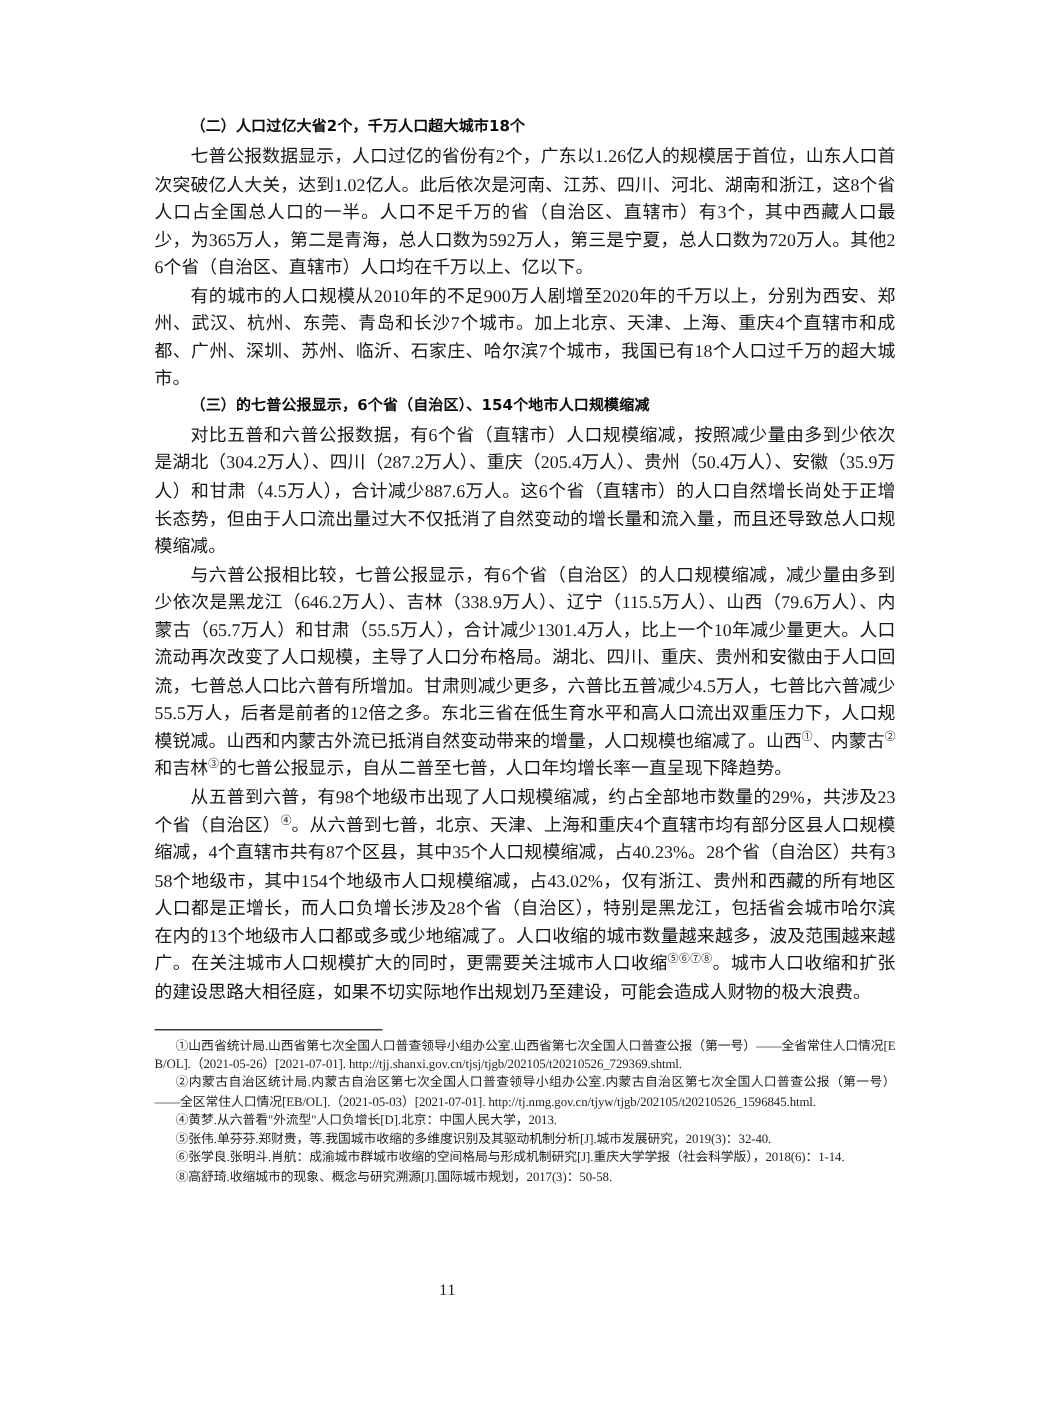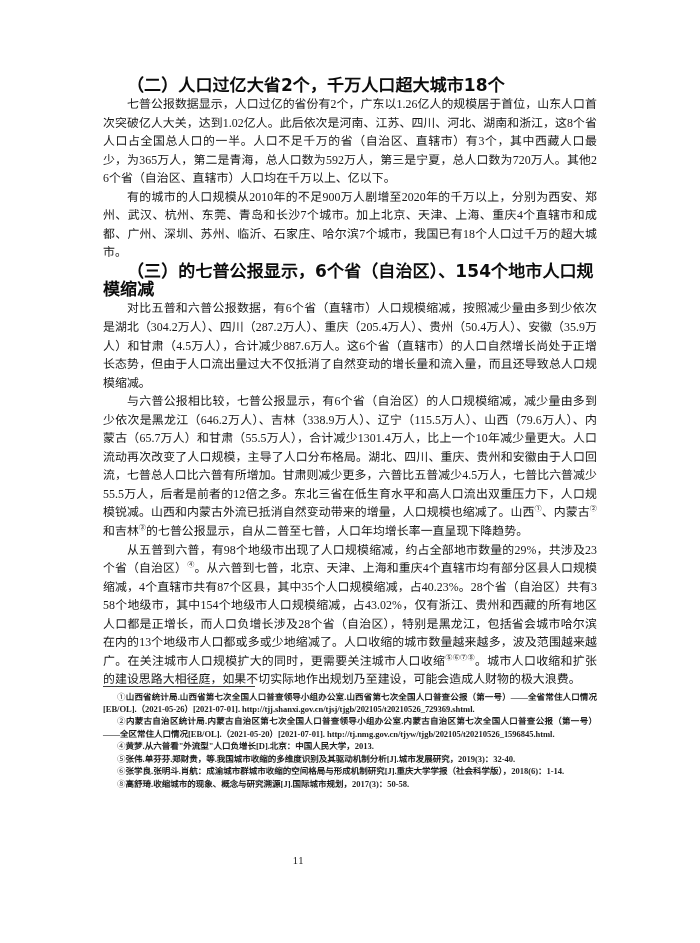--- a/index.html
+++ b/index.html
@@ -29,21 +29,21 @@
     position: absolute;
     left: 103px;
     top: 76px;
     width: 494px;
   }
 
   
   .section-heading {
     font-family: "DejaVu Sans", "Liberation Sans", sans-serif;
     font-weight: bold;
-    font-size: 17px;
+    font-size: 10px;
     line-height: 18.5px;
     letter-spacing: 0.1px;
     text-indent: 24px;
     margin: 0 0 0.5px 0;
     color: #0d0d0d;
   }
 
   
   .para {
     font-size: 11.9px;
@@ -87,21 +87,20 @@
     text-indent: 14px;
     margin: 0;
     color: #1f1f1f;
     word-break: break-all;
     letter-spacing: 0.02px;
   }
 
   .footnote .latin {
     font-family: "Liberation Serif", "DejaVu Serif", serif;
     letter-spacing: -0.05px;
-    font-weight: bold;
   }
 
   
   .page-number {
     position: absolute;
     left: 0;
     top: 855px;
     width: 700px;
     text-align: center;
     padding-right: 103px;
@@ -135,21 +134,21 @@
 
 
   </div>
 
   <div class="footnote-area">
 
     <div class="footnote-rule"></div>
 
     <p class="footnote"><span>①</span><span class="latin">山西省统计局.山西省第七次全国人口普查领导小组办公室.山西省第七次全国人口普查公报（第一号）——全省常住人口情况[EB/OL].（2021-05-26）[2021-07-01]. http://tjj.shanxi.gov.cn/tjsj/tjgb/202105/t20210526_729369.shtml.</span></p>
 
-    <p class="footnote"><span>②</span><span class="latin">内蒙古自治区统计局.内蒙古自治区第七次全国人口普查领导小组办公室.内蒙古自治区第七次全国人口普查公报（第一号）——全区常住人口情况[EB/OL].（2021-05-20）[2021-07-01]. http://tj.nmg.gov.cn/tjyw/tjgb/202105/t20210526_1596845.html.</span></p>
+    <p class="footnote"><span>②</span><span class="latin">内蒙古自治区统计局.内蒙古自治区第七次全国人口普查领导小组办公室.内蒙古自治区第七次全国人口普查公报（第一号）——全区常住人口情况[EB/OL].（2021-05-03）[2021-07-01]. http://tj.nmg.gov.cn/tjyw/tjgb/202105/t20210526_1596845.html.</span></p>
 
 
     <p class="footnote"><span>④</span><span class="latin">黄梦.从六普看"外流型"人口负增长[D].北京：中国人民大学，2013.</span></p>
 
     <p class="footnote"><span>⑤</span><span class="latin">张伟.单芬芬.郑财贵，等.我国城市收缩的多维度识别及其驱动机制分析[J].城市发展研究，2019(3)：32-40.</span></p>
 
     <p class="footnote"><span>⑥</span><span class="latin">张学良.张明斗.肖航：成渝城市群城市收缩的空间格局与形成机制研究[J].重庆大学学报（社会科学版），2018(6)：1-14.</span></p>
 
 
     <p class="footnote"><span>⑧</span><span class="latin">高舒琦.收缩城市的现象、概念与研究溯源[J].国际城市规划，2017(3)：50-58.</span></p>

